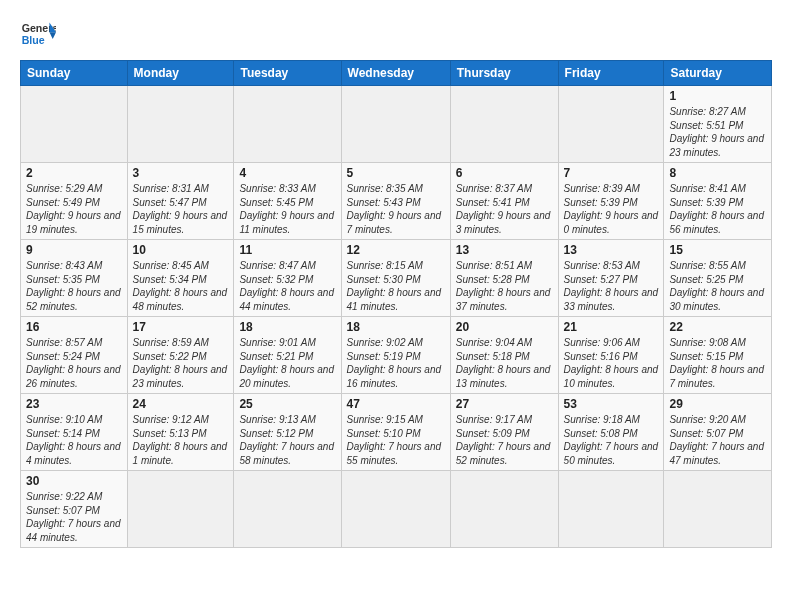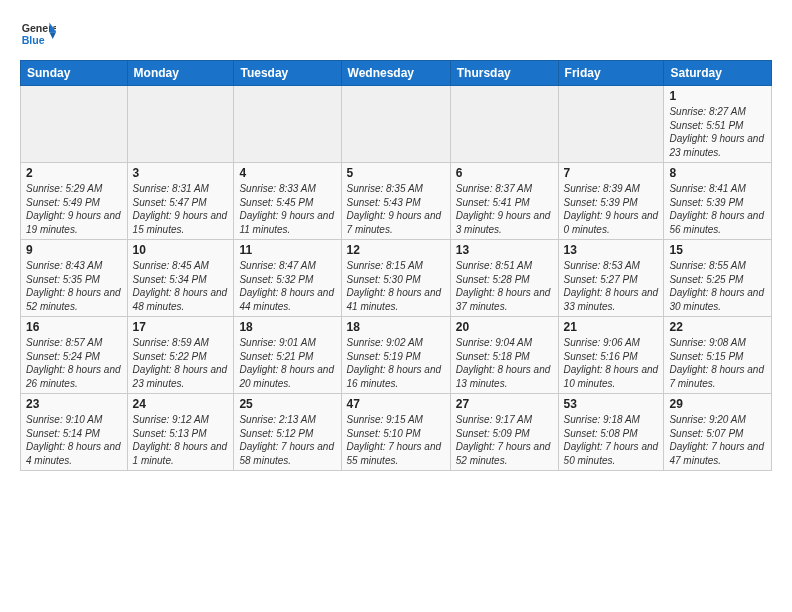--- a/index.html
+++ b/index.html
@@ -274,21 +274,21 @@
 Daylight: 8 hours and 4 minutes.</div>
           </td>
           <td>
             <span class="day-number">24</span>
             <div class="day-info">Sunrise: 9:12 AM
 Sunset: 5:13 PM
 Daylight: 8 hours and 1 minute.</div>
           </td>
           <td>
             <span class="day-number">25</span>
-            <div class="day-info">Sunrise: 2:13 AM
+            <div class="day-info">Sunrise: 9:13 AM
 Sunset: 5:12 PM
 Daylight: 7 hours and 58 minutes.</div>
           </td>
           <td>
             <span class="day-number">47</span>
             <div class="day-info">Sunrise: 9:15 AM
 Sunset: 5:10 PM
 Daylight: 7 hours and 55 minutes.</div>
           </td>
           <td>
@@ -302,16 +302,30 @@
             <div class="day-info">Sunrise: 9:18 AM
 Sunset: 5:08 PM
 Daylight: 7 hours and 50 minutes.</div>
           </td>
           <td>
             <span class="day-number">29</span>
             <div class="day-info">Sunrise: 9:20 AM
 Sunset: 5:07 PM
 Daylight: 7 hours and 47 minutes.</div>
           </td>
+        </tr>
+        <tr class="last-row">
+          <td>
+            <span class="day-number">30</span>
+            <div class="day-info">Sunrise: 9:22 AM
+Sunset: 5:07 PM
+Daylight: 7 hours and 44 minutes.</div>
+          </td>
+          <td class="empty"></td>
+          <td class="empty"></td>
+          <td class="empty"></td>
+          <td class="empty"></td>
+          <td class="empty"></td>
+          <td class="empty"></td>
         </tr>
       </tbody>
   </table>
 </div>
 
 </body></html>

